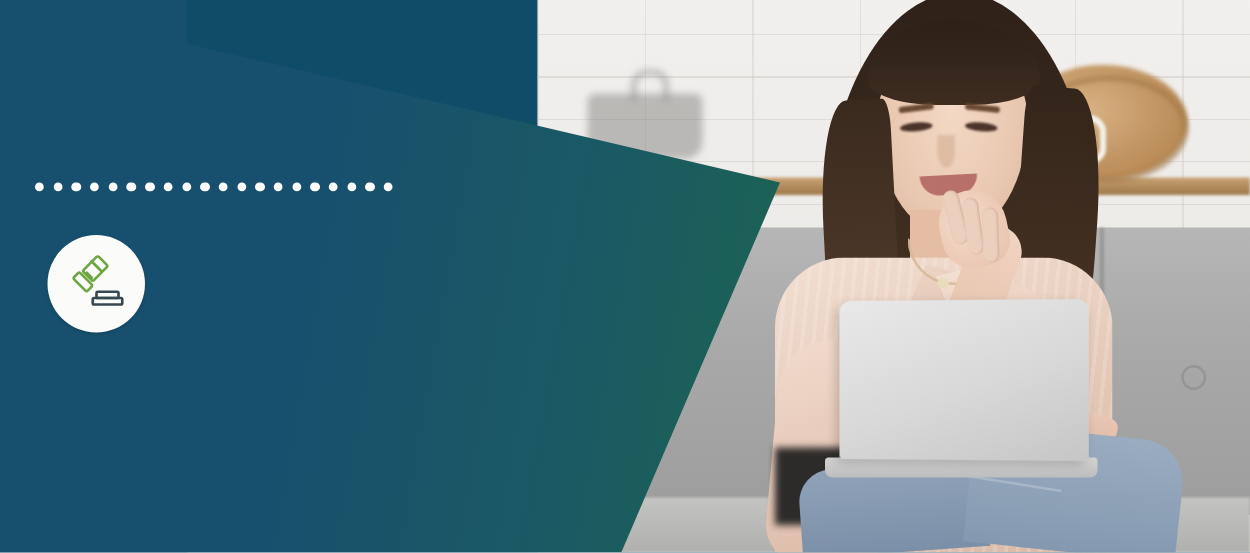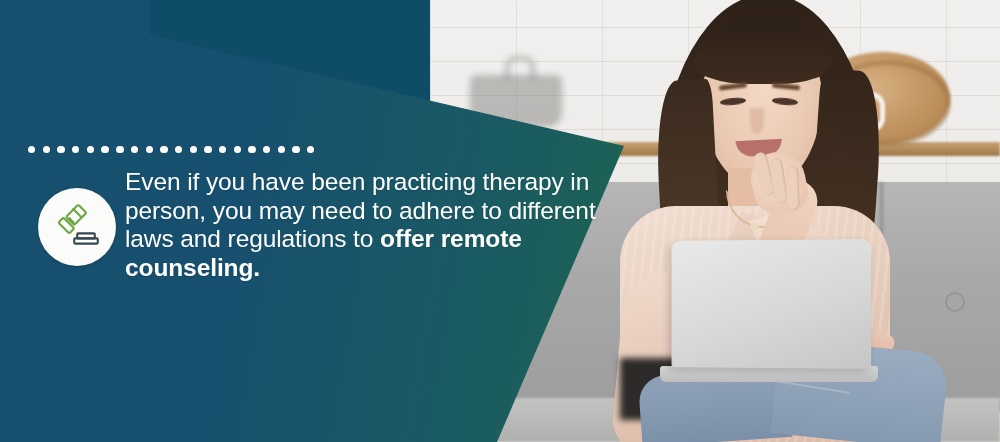--- a/index.html
+++ b/index.html
@@ -568,18 +568,15 @@
         </g>
         <g fill="none" stroke="#37474F" stroke-width="2.1" stroke-linejoin="round" stroke-linecap="round">
 
           <rect x="25.2" y="31.4" width="17.6" height="5.0" rx="1.0"></rect>
 
           <rect x="22.2" y="36.4" width="23.6" height="5.2" rx="1.0"></rect>
         </g>
       </svg>
     </div>
 
-    <div class="quote">
-      <span>Even if you have been practicing therapy in person, you may need to adhere to different laws and regulations to </span><b>offer remote counseling.</b>
-    </div>
 
   </div>
 </div>
 
 </body></html>

